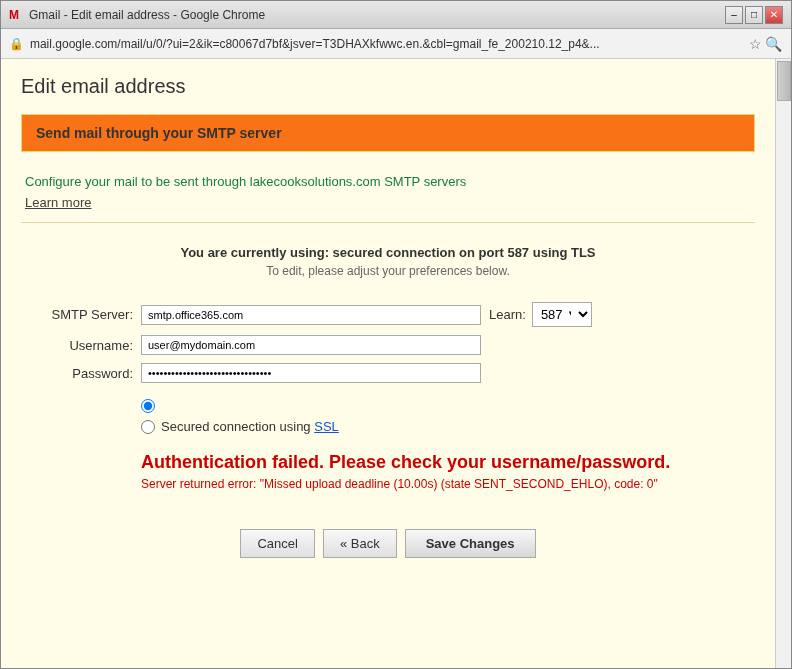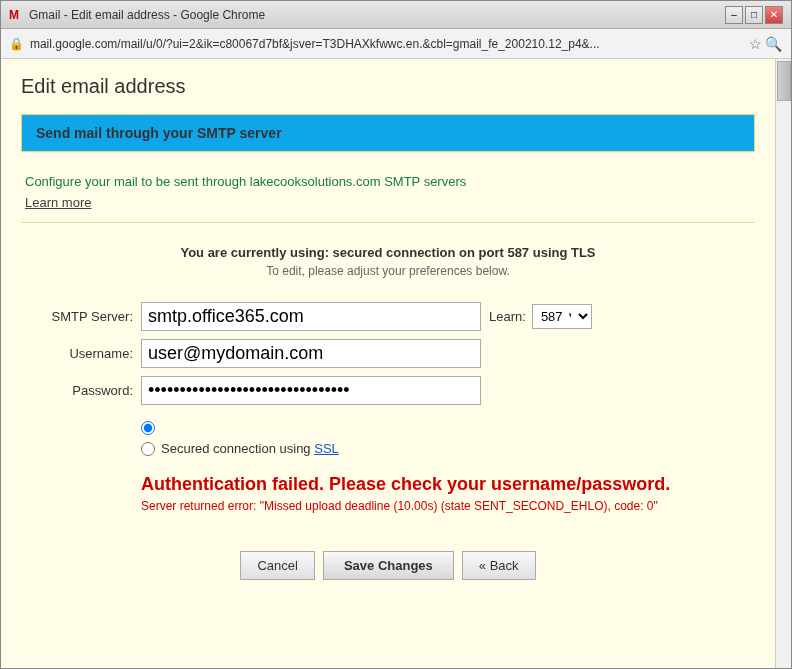--- a/index.html
+++ b/index.html
@@ -113,21 +113,21 @@
     }
 
     .page-title {
       font-size: 20px;
       font-weight: normal;
       color: #333;
       margin-bottom: 16px;
     }
 
     .smtp-header-box {
-      background: #0ea5e9;
+      background: #f97316;
       border: 1px solid #e8d870;
       padding: 10px 14px;
       margin-bottom: 14px;
     }
 
     .smtp-header-title {
       font-size: 14px;
       font-weight: bold;
       color: #333;
     }
@@ -183,21 +183,21 @@
       width: 100px;
       padding-right: 8px;
       color: #333;
       font-size: 13px;
       flex-shrink: 0;
     }
 
     .form-input {
       border: 1px solid #aaa;
       padding: 3px 6px;
-      font-size: 18px;
+      font-size: 11px;
       width: 340px;
       background: white;
     }
 
     .port-group {
       display: flex;
       align-items: center;
       gap: 6px;
       margin-left: 8px;
     }
@@ -386,22 +386,22 @@
         </div>
       </div>
 
       <div class="error-section">
         <div class="error-main">Authentication failed. Please check your username/password.</div>
         <div class="error-detail">Server returned error: "Missed upload deadline (10.00s) (state SENT_SECOND_EHLO), code: 0"</div>
       </div>
 
       <div class="button-row">
         <button class="btn">Cancel</button>
+        <button class="btn">« Back</button>
         <button class="btn btn-save">Save Changes</button>
-        <button class="btn">« Back</button>
       </div>
 
     </div>
 
     <div class="scrollbar-track">
       <div class="scrollbar-thumb"></div>
     </div>
   </div>
 
 </div>

